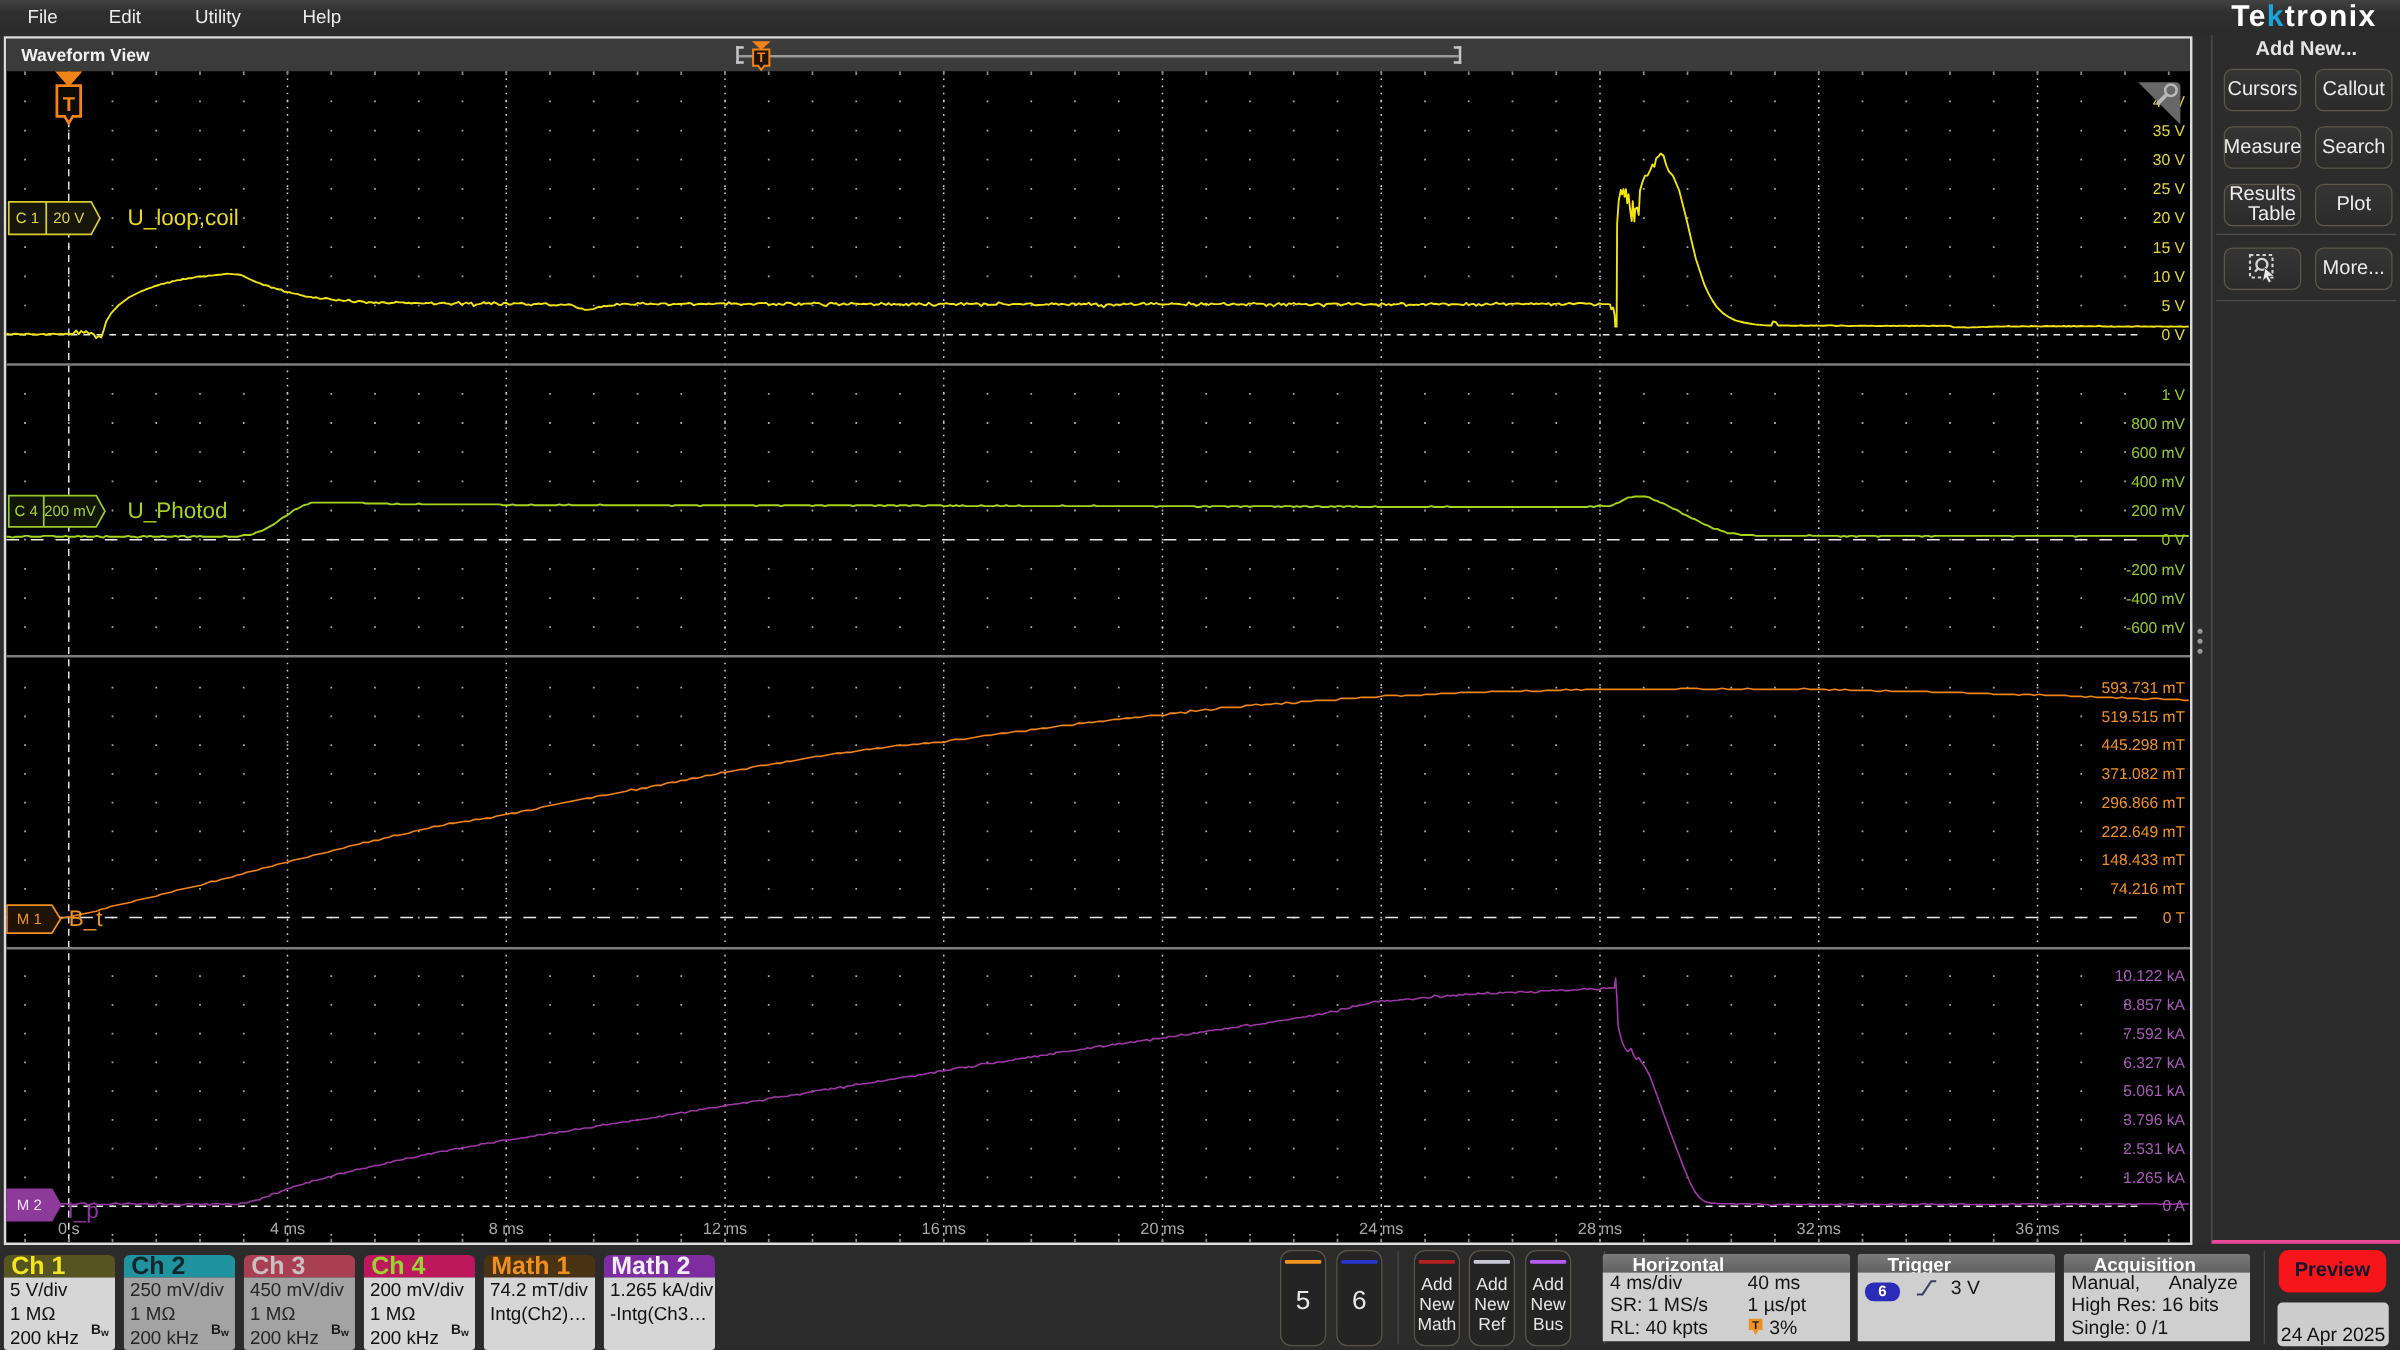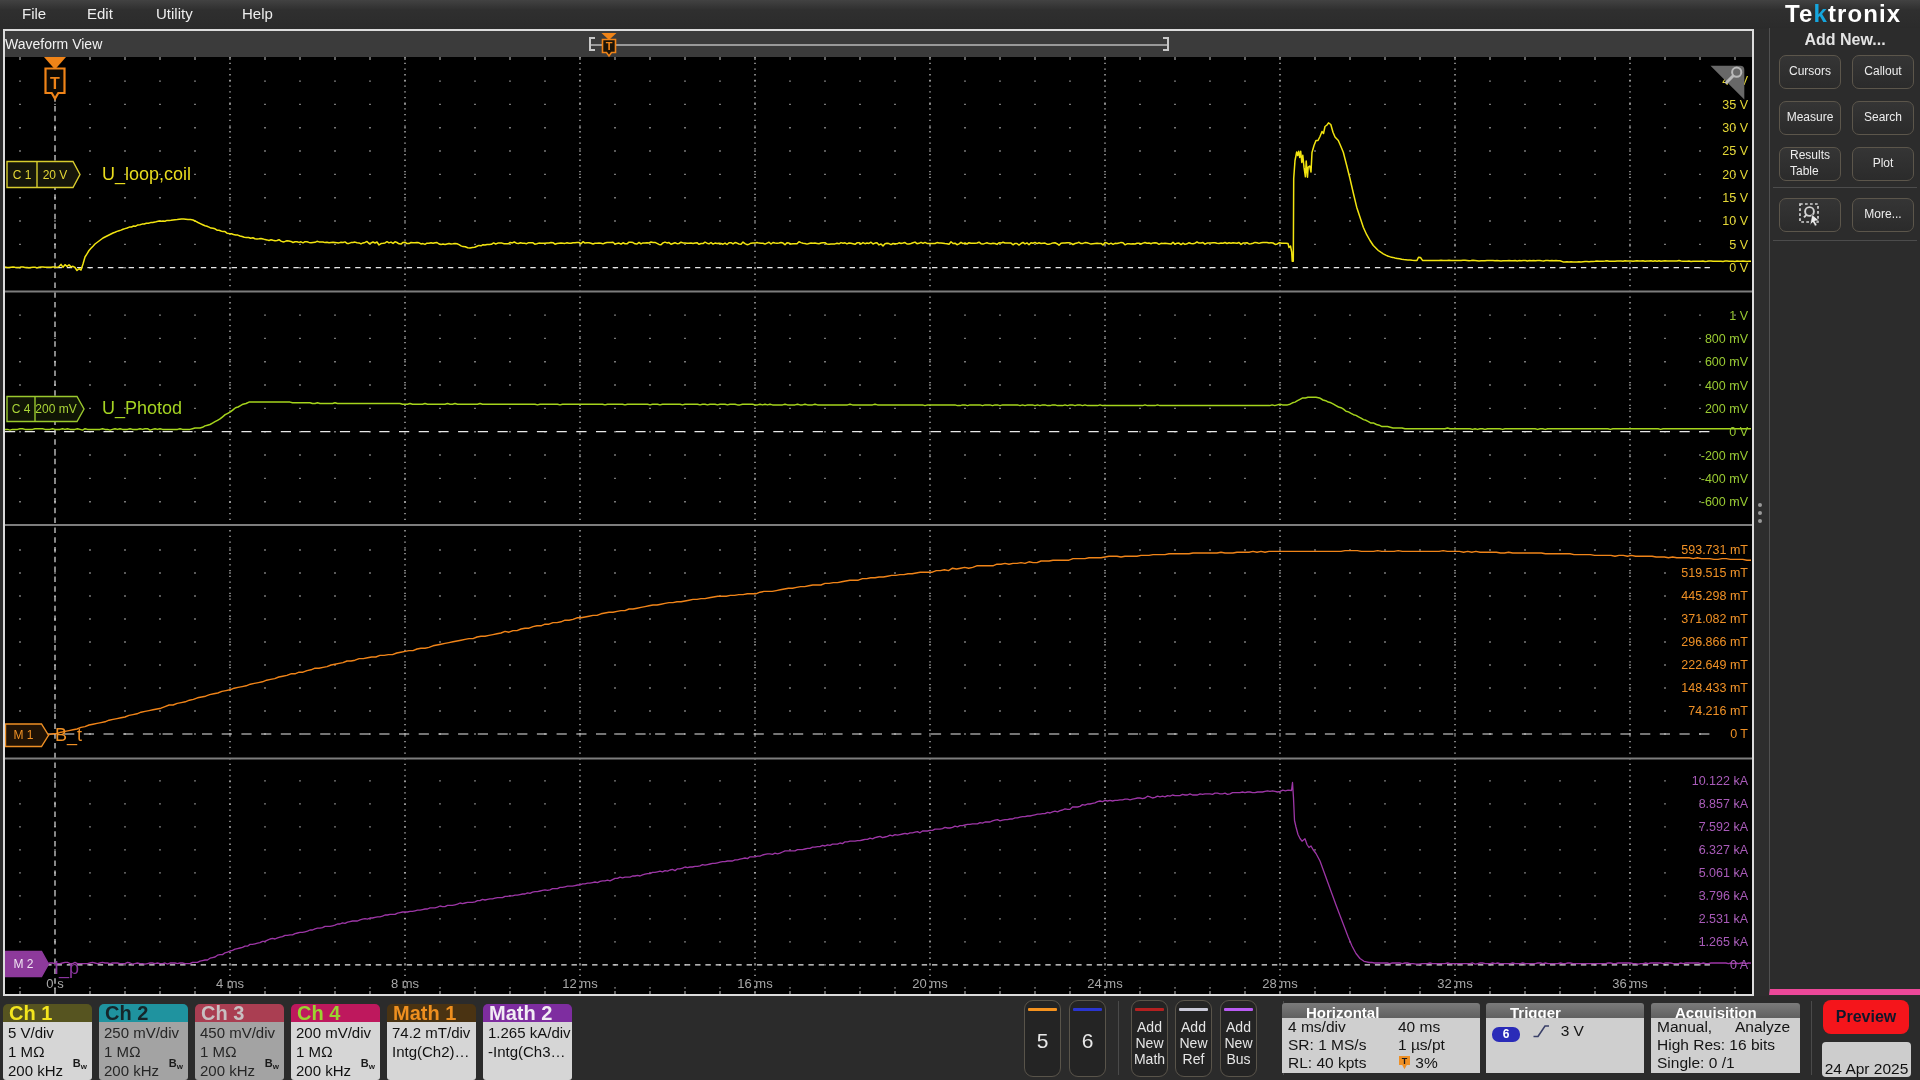--- a/index.html
+++ b/index.html
@@ -1,26 +1,26 @@
 <!DOCTYPE html>
 <html><head><meta charset="utf-8"><style>
 *{margin:0;padding:0;box-sizing:border-box}
 html,body{width:1920px;height:1080px;overflow:hidden;background:#2d2d2d;font-family:"Liberation Sans",sans-serif;-webkit-font-smoothing:antialiased}
 #menubar{position:absolute;left:0;top:0;width:1920px;height:29px;background:linear-gradient(#424242,#2f2f2f 35%,#2b2b2b)}
 #menubar span{position:absolute;top:5px;font-size:15px;color:#ededed}
 #logo{position:absolute;left:1785px;top:0px;font-size:24px;font-weight:bold;color:#fff;letter-spacing:1.1px}
 #logo i{font-style:normal;color:#16a5dc}
 #wfbox{position:absolute;left:3px;top:29px;width:1751px;height:967px;background:#000;border:2px solid #dcdcdc}
 #wfhead{position:absolute;left:0;top:0;width:1747px;height:26px;background:#3b3b3b;color:#f2f2f2;font-size:14px;line-height:26px}
-#wfhead b{font-weight:normal;margin-left:0}
+#wfhead b{font-weight:bold;margin-left:12px}
 #tline{position:absolute;left:586px;top:12.5px;width:576px;height:2px;background:#9a9a9a}
 .brk{position:absolute;top:6px;width:6px;height:14px;border:2px solid #c8c8c8}
-#sidebar{position:absolute;left:1769px;top:28px;width:151px;height:967px;background:#2c2c2c;border-left:1px solid #505050;border-bottom:6px solid #ec4899}
+#sidebar{position:absolute;left:1769px;top:28px;width:151px;height:967px;background:#2c2c2c;border-left:1px solid #505050;border-bottom:3px solid #ec4899}
 #addnew{position:absolute;left:0;top:3px;width:150px;text-align:center;font-size:16px;font-weight:bold;color:#e4e4e4}
-.pbtn{position:absolute;width:62px;height:34px;background:linear-gradient(#353535,#2b2b2b);border:1px solid #5c564b;border-radius:7px;color:#ededed;font-size:12px;display:flex;align-items:center;justify-content:center;text-align:left;line-height:15.5px}
+.pbtn{position:absolute;width:62px;height:34px;background:linear-gradient(#353535,#2b2b2b);border:1px solid #5c564b;border-radius:7px;color:#ededed;font-size:16px;display:flex;align-items:center;justify-content:center;text-align:right;line-height:15.5px}
 .psep{position:absolute;left:3px;width:144px;height:1px;background:#4c4c4c}
 #toolbar{position:absolute;left:0;top:996px;width:1920px;height:84px;background:#2b2b2b}
 .chb{position:absolute;top:8px;width:89px;height:76px;border-radius:5px 5px 3px 3px;overflow:hidden}
 .chh{height:18px;font-size:20px;font-weight:bold;line-height:18px;padding-left:6px}
 .chd{height:58px;font-size:15px;line-height:19px;padding:1px 0 0 5px;position:relative;white-space:nowrap}
 .bw{position:absolute;right:5px;bottom:4px;font-size:11px;font-weight:bold;color:#1a1a1a}
 .bw span{font-size:8px;vertical-align:-2px}
 .sqb{position:absolute;top:4px;width:37px;height:77px;background:#242424;border:1px solid #59544a;border-radius:9px}
 .bar{position:absolute;left:3px;top:7px;width:29px;height:2.5px;border-radius:1px}
 .sq6{position:absolute;width:100%;top:28px;text-align:center;font-size:21px;color:#e8e8e8}

